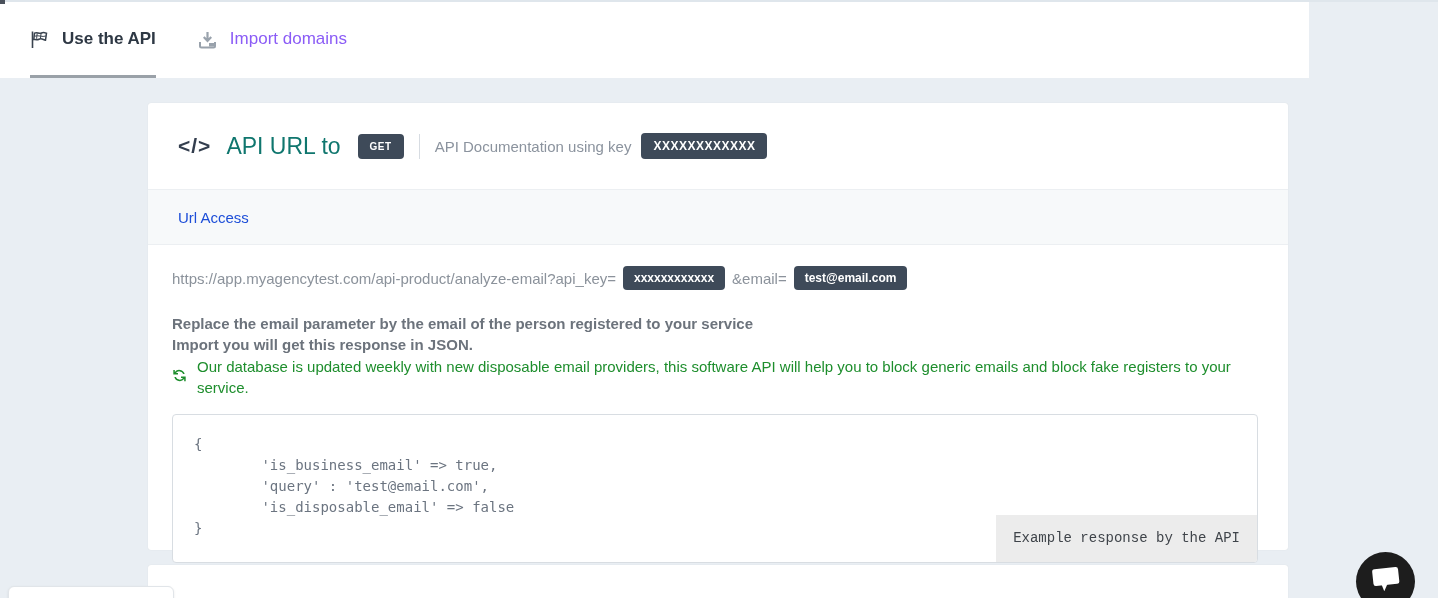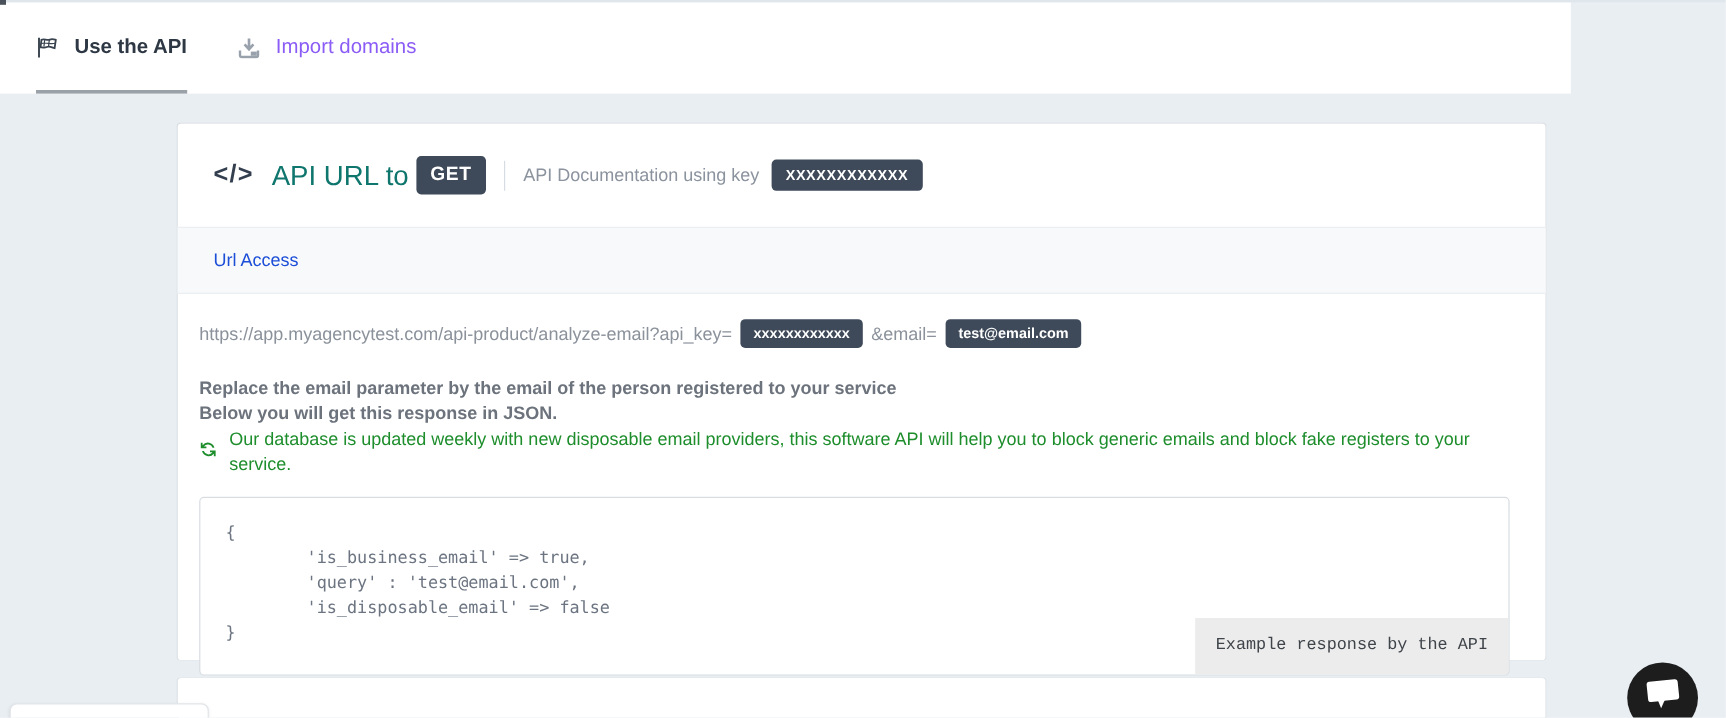--- a/index.html
+++ b/index.html
@@ -66,22 +66,22 @@
   .card-title {
     font-size: 23px; color: #0f766e; font-weight: 400;
     margin-left: 15px;
   }
   .badge {
     background: #3e4a59; color: #ffffff;
     font-weight: 700; border-radius: 4px;
     display: inline-block; white-space: nowrap;
   }
   .badge-get {
-    font-size: 16px; letter-spacing: 0.5px;
-    padding: 7px 12px; margin-left: 6px;
+    font-size: 10px; letter-spacing: 0.5px;
+    padding: 7px 12px; margin-left: 17px;
   }
   .header-divider {
     width: 1px; height: 25px; background: #d7dce2;
     margin: 0 15px;
   }
   .doc-label { font-size: 15px; color: #8b939e; }
   .badge-key {
     font-size: 12px; letter-spacing: 0.5px;
     padding: 6px 12px; margin-left: 10px;
   }
@@ -89,21 +89,21 @@
   .section-band {
     height: 56px;
     background: #f7f9fa;
     border-top: 1px solid #eceff2;
     border-bottom: 1px solid #eceff2;
     display: flex; align-items: center;
     padding: 0 30px;
     font-size: 15px; color: #1d4ed8;
   }
 
-  .card-body { padding: 21px 30px 0 18px; }
+  .card-body { padding: 21px 30px 0 24px; }
 
   .url-row {
     display: flex; align-items: center;
     font-size: 15px; color: #8b929b;
   }
   .badge-inline {
     font-size: 12px; padding: 5px 11px;
     margin: 0 7px;
   }
 
@@ -215,21 +215,21 @@
 
     <div class="url-row">
       <span>https://app.myagencytest.com/api-product/analyze-email?api_key=</span>
       <span class="badge badge-inline">xxxxxxxxxxxx</span>
       <span>&amp;email=</span>
       <span class="badge badge-inline">test@email.com</span>
     </div>
 
     <div class="description">
       <span class="desc-line">Replace the email parameter by the email of the person registered to your service</span>
-      <span class="desc-line">Below you will get this response in JSON.</span>
+      <span class="desc-line">Import you will get this response in JSON.</span>
     </div>
 
     <div class="notice-row">
       <span>
         <svg width="15" height="15" viewBox="0 0 16 16">
           <path d="M13.5 6.5 A6 6 0 0 0 3 4.2 L3 2 L1.4 2 L1.4 7 L6.4 7 L6.4 5.4 L4.2 5.4 A4.4 4.4 0 0 1 11.9 6.5 Z" fill="#1e8e2d"></path>
           <path d="M2.5 9.5 A6 6 0 0 0 13 11.8 L13 14 L14.6 14 L14.6 9 L9.6 9 L9.6 10.6 L11.8 10.6 A4.4 4.4 0 0 1 4.1 9.5 Z" fill="#1e8e2d"></path>
         </svg>
       </span>
       <span>Our database is updated weekly with new disposable email providers, this software API will help you to block generic emails and block fake registers to your service.</span>

